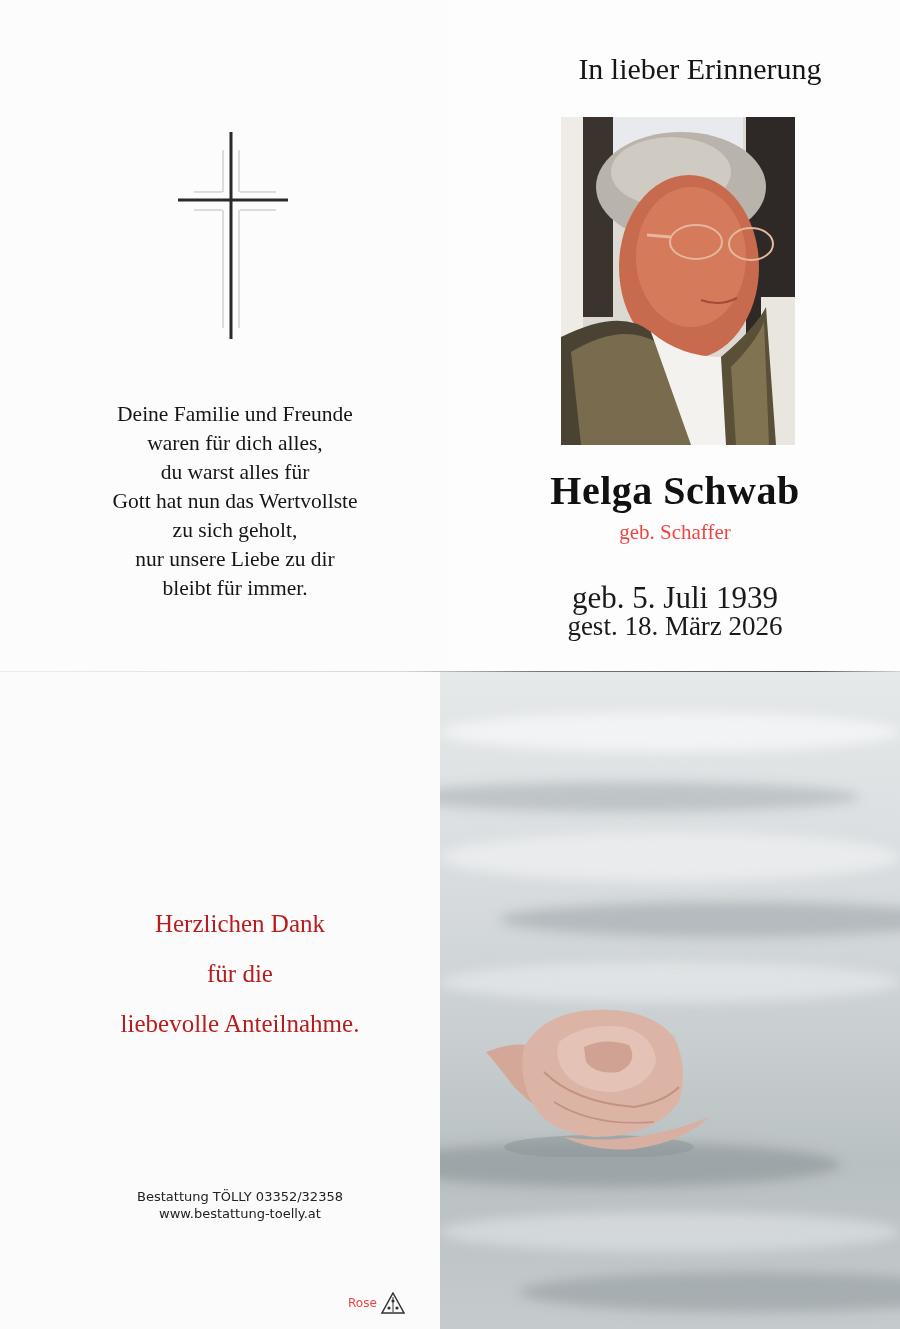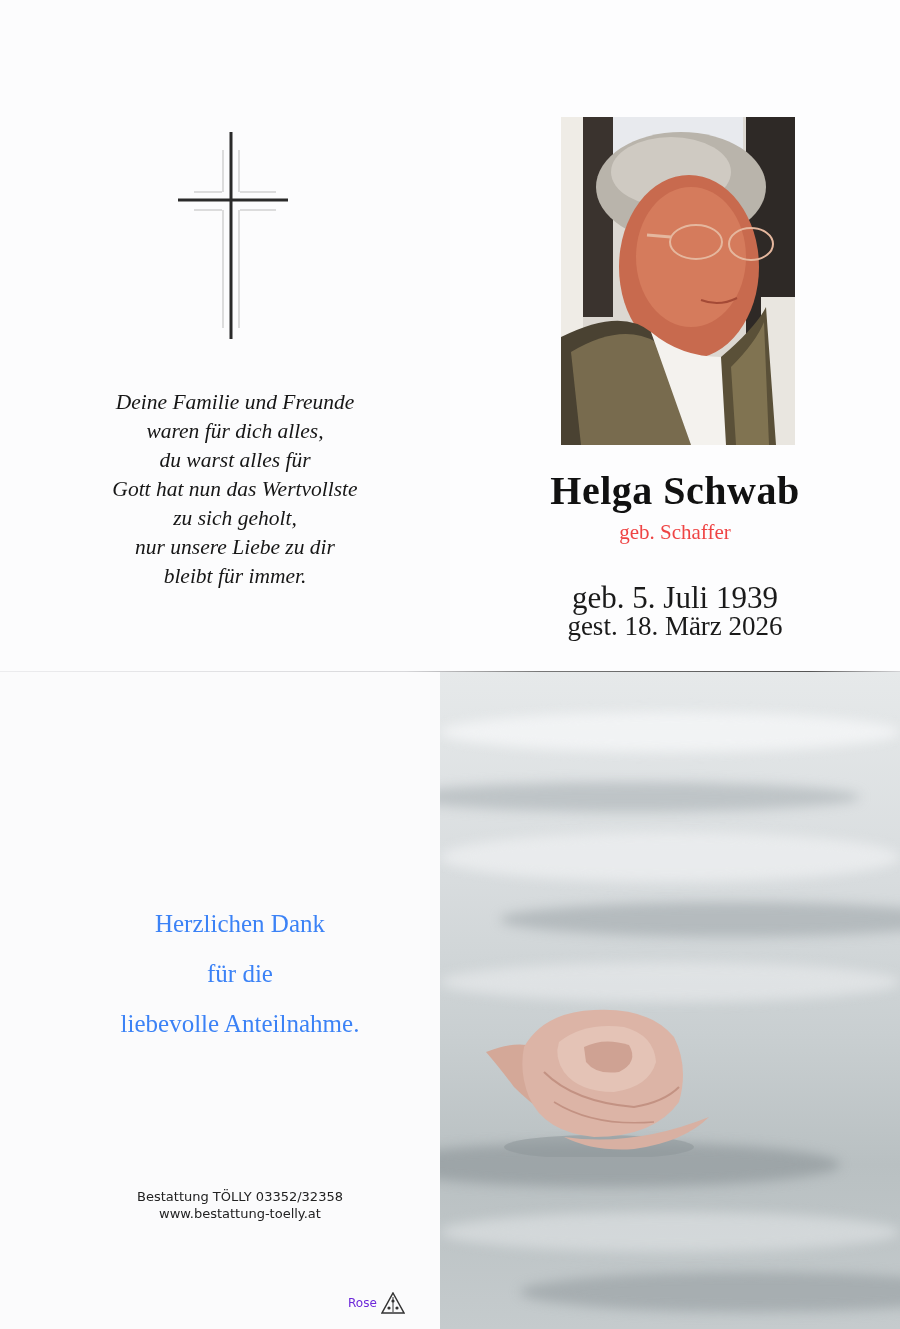--- a/index.html
+++ b/index.html
@@ -22,29 +22,29 @@
     font-size: 30px; color: #161616; }
   .photo { position: absolute; left: 111px; top: 117px; width: 234px; height: 328px; overflow: hidden;
     background: linear-gradient(90deg, #e8e4dc 0%, #d6cfc4 10%, #3b3430 20%, #c9c6c4 40%, #e4e4e6 60%, #2f2a28 85%, #4a413c 100%); }
   .name { position: absolute; left: 60px; top: 467px; width: 330px; text-align: center;
     font-size: 40px; font-weight: bold; color: #111; letter-spacing: 0.5px; }
   .maiden { position: absolute; left: 60px; top: 520px; width: 330px; text-align: center; font-size: 21px; color: #ef4444; }
   .born { position: absolute; left: 60px; top: 580px; width: 330px; text-align: center; font-size: 31px; color: #1a1a1a; }
   .died { position: absolute; left: 60px; top: 611px; width: 330px; text-align: center; font-size: 27px; color: #1a1a1a; }
 
   .cross { position: absolute; left: 170px; top: 128px; width: 130px; height: 215px; }
-  .poem { position: absolute; left: 70px; top: 388px; width: 330px; text-align: center;
-    font-style: italic; font-size: 21.5px; line-height: 29px; color: #161616; }
+  .poem { position: absolute; left: 70px; top: 400px; width: 330px; text-align: center;
+    font-size: 21.5px; line-height: 29px; color: #161616; }
   .poem div { white-space: nowrap; }
 
-  .thanks { position: absolute; left: 40px; width: 400px; text-align: center; font-size: 25px; color: #3b82f6; }
+  .thanks { position: absolute; left: 40px; width: 400px; text-align: center; font-size: 25px; color: #b91c1c; }
   .funeral { position: absolute; left: 100px; top: 516px; width: 280px; text-align: center;
     font-family: "DejaVu Sans", "Liberation Sans", sans-serif; font-size: 13px; line-height: 17px; font-weight: normal; color: #222; }
   .rose-credit { position: absolute; left: 348px; top: 620px; display: flex; align-items: center; gap: 4px;
-    font-family: "DejaVu Sans", "Liberation Sans", sans-serif; font-size: 12px; color: #6d28d9; }
+    font-family: "DejaVu Sans", "Liberation Sans", sans-serif; font-size: 12px; color: #ef4444; }
 
   .water-stripe { position: absolute; left: 0; width: 460px; border-radius: 50%; filter: blur(6px); }
   .rose { position: absolute; left: 44px; top: 335px; width: 225px; height: 150px; }
 </style>
 </head>
 <body>
 
 <div class="panel" id="top-left">
   <svg class="cross" viewBox="0 0 130 215">
     <line x1="24" y1="64" x2="52" y2="64" stroke="#bbb" stroke-width="1"></line>
@@ -63,20 +63,21 @@
     <div>waren für dich alles,</div>
     <div>du warst alles für</div>
     <div>Gott hat nun das Wertvollste</div>
     <div>zu sich geholt,</div>
     <div>nur unsere Liebe zu dir</div>
     <div>bleibt für immer.</div>
   </div>
 </div>
 
 <div class="panel" id="top-right">
+  <div class="heading">In lieber Erinnerung</div>
   <div class="photo" aria-label="Portrait of Helga Schwab">
     <svg width="234" height="328" viewBox="0 0 234 328">
       <rect x="0" y="0" width="234" height="328" fill="#dcd8d2"></rect>
       <rect x="0" y="0" width="22" height="328" fill="#efece6"></rect>
       <rect x="22" y="0" width="30" height="200" fill="#3a332e"></rect>
       <rect x="52" y="0" width="130" height="60" fill="#e8eaee"></rect>
       <rect x="185" y="0" width="49" height="260" fill="#2e2926"></rect>
       <rect x="200" y="180" width="34" height="148" fill="#e9e6e0"></rect>
 
       <ellipse cx="120" cy="70" rx="85" ry="55" fill="#b9b4ab"></ellipse>

